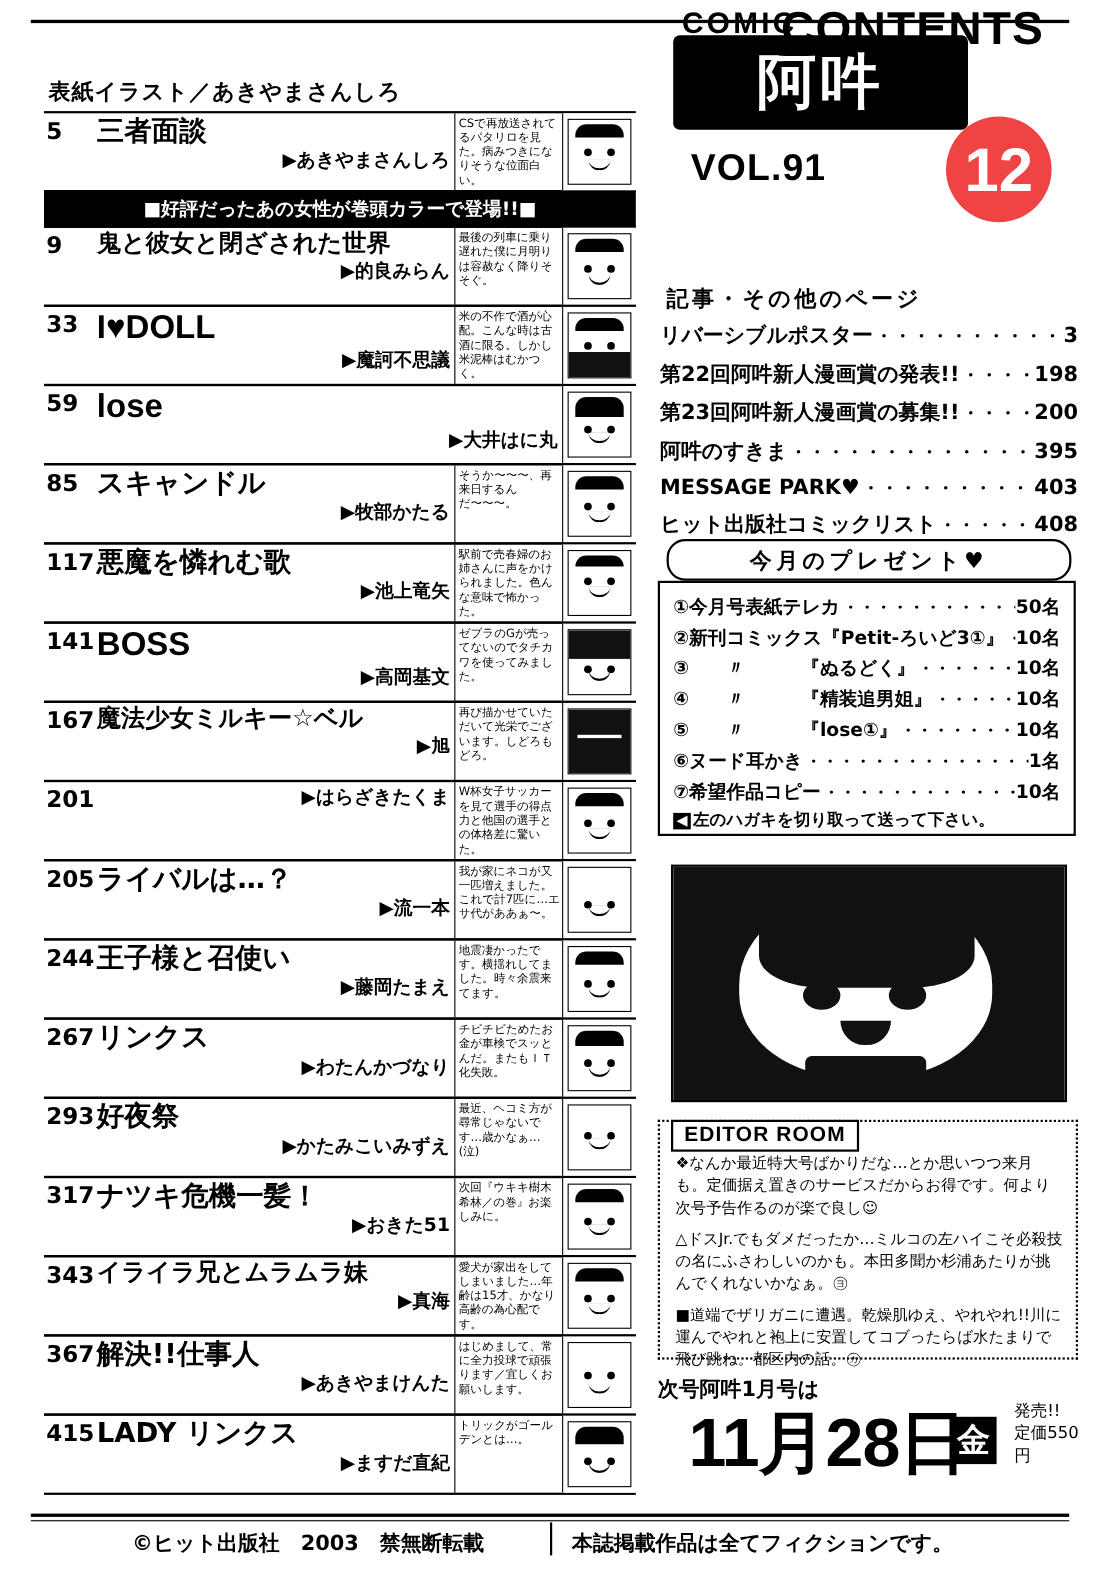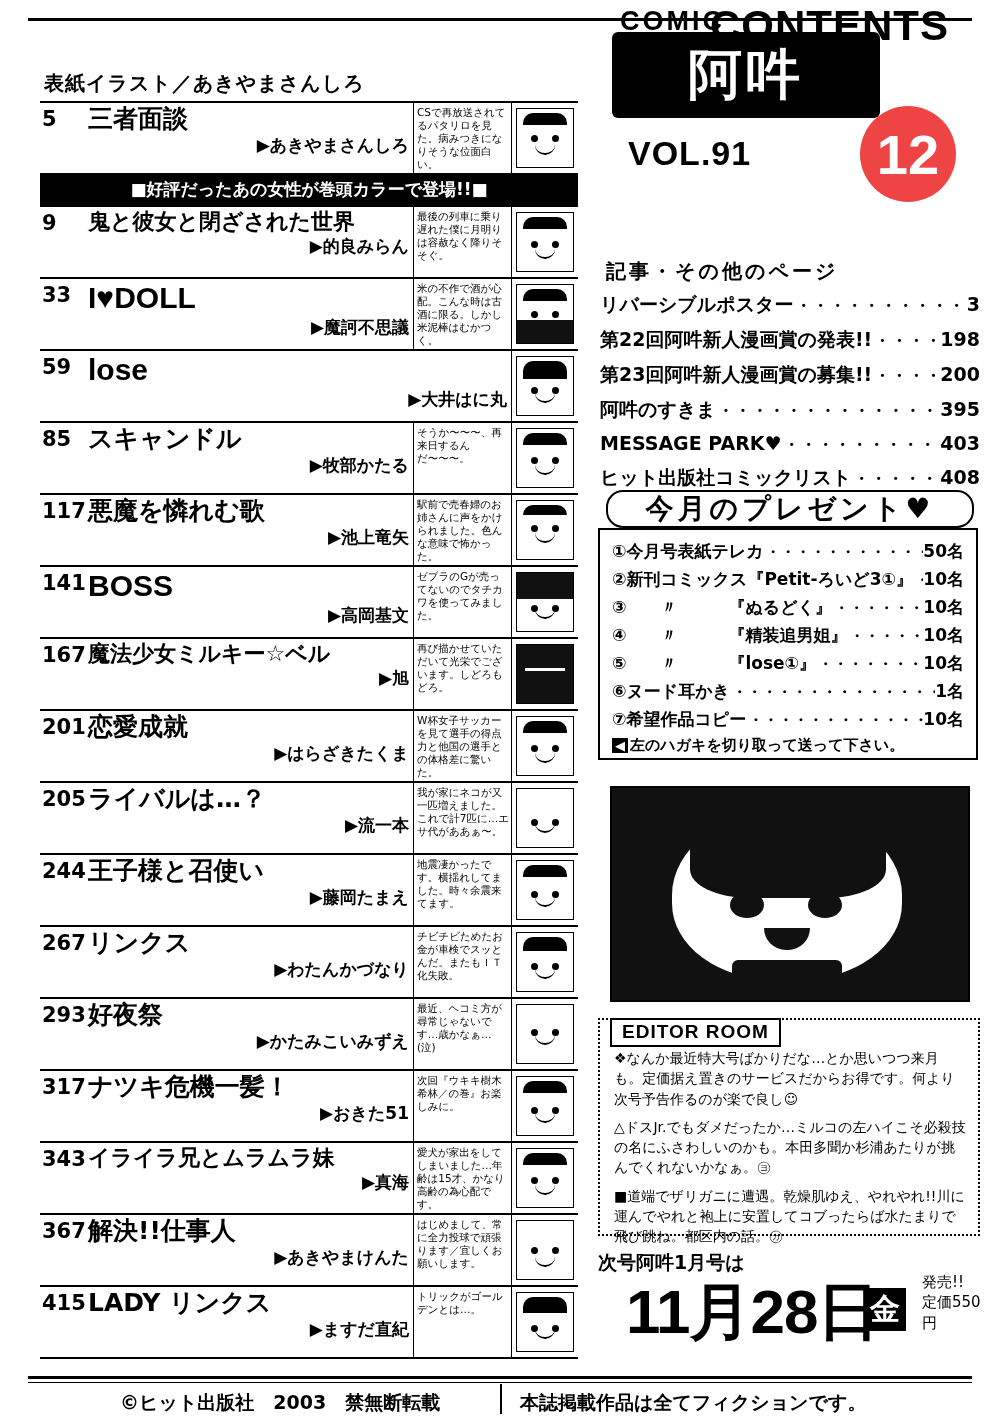--- a/index.html
+++ b/index.html
@@ -108,21 +108,21 @@
     white-space:nowrap;
   }
   .dotrow .lbl{flex:0 0 auto;}
   .dotrow .dots{flex:1 1 auto;overflow:hidden;letter-spacing:1px;font-size:16px;padding:0 2px;}
   .dotrow .num{flex:0 0 auto;}
 
   .present-title{
     position:absolute;left:14px;top:484px;width:364px;height:34px;
     border:2px solid #000;border-radius:17px;
     display:flex;align-items:center;justify-content:center;
-    font-size:28px;font-weight:bold;letter-spacing:4px;
+    font-size:20px;font-weight:bold;letter-spacing:4px;
   }
   .present-box{
     position:absolute;left:6px;top:522px;width:380px;height:232px;
     border:2px solid #000;padding:10px 12px 0 12px;box-sizing:border-box;
   }
   .prow{
     display:flex;align-items:baseline;font-size:17px;font-weight:bold;margin-bottom:5px;white-space:nowrap;
   }
   .prow .lbl{flex:0 0 auto;}
   .prow .dots{flex:1 1 auto;overflow:hidden;font-size:15px;padding:0 2px;}
@@ -324,21 +324,20 @@
               <div class="dark"></div>
               <div class="wm"></div>
             </div>
           </div>
       </div>
     </div>
 
     <div class="entry">
       <div class="pg">201</div>
       <div class="tt">
-        <div class="title">恋愛成就</div>
         <div class="author">▶はらざきたくま</div>
       </div>
       <div class="blurb">W杯女子サッカーを見て選手の得点力と他国の選手との体格差に驚いた。</div>
       <div class="thumb">
         <div class="inner">
             <div class="face">
               <div class="hair"></div>
               <div class="eye l" style="top:28px"></div>
               <div class="eye r" style="top:28px"></div>
               <div class="mouth"></div>

